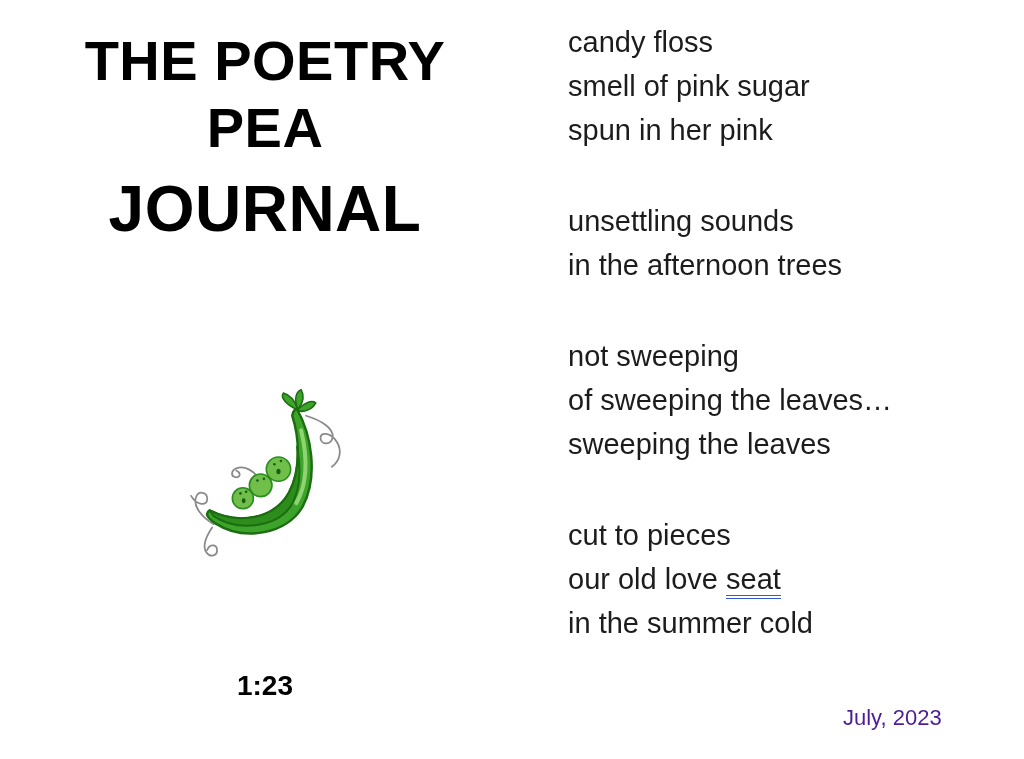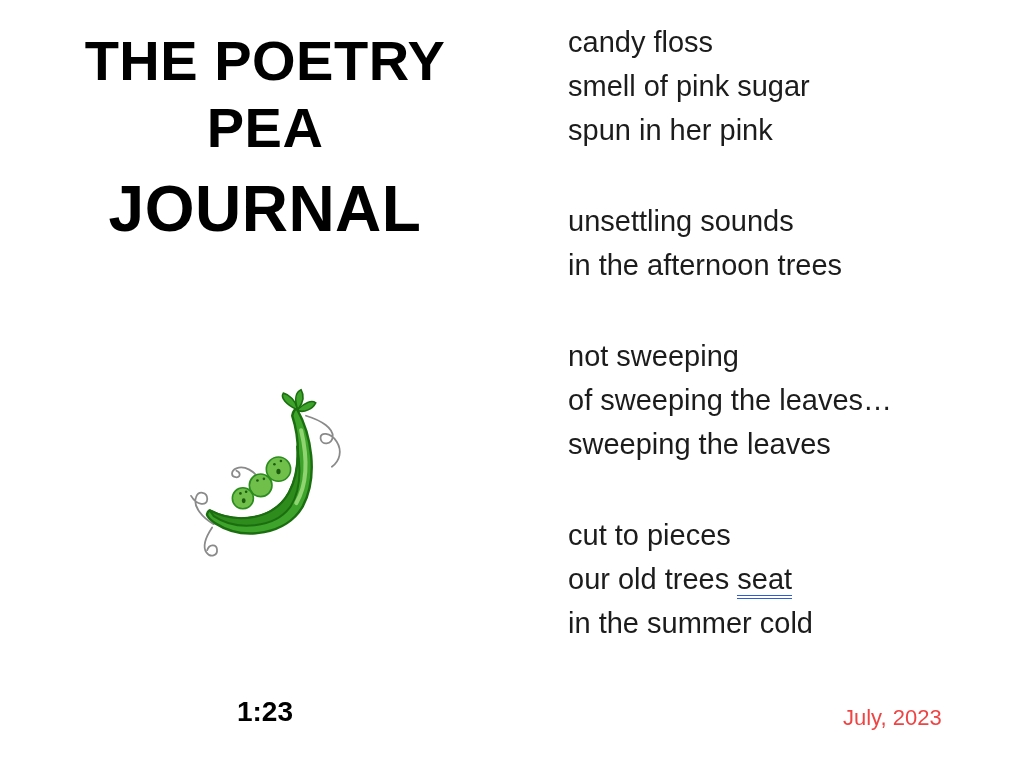--- a/index.html
+++ b/index.html
@@ -35,21 +35,21 @@
   .pea-illustration {
     position: absolute;
     left: 183px;
     top: 388px;
     width: 178px;
     height: 172px;
   }
   .issue-number {
     position: absolute;
     left: 30px;
-    top: 696px;
+    top: 670px;
     width: 470px;
     text-align: center;
     font-size: 28px;
     font-weight: bold;
     color: #000000;
   }
   .poems {
     position: absolute;
     left: 568px;
     top: 20px;
@@ -62,21 +62,21 @@
   .stanza:last-child { margin-bottom: 16px; }
   .grammar-word {
     border-bottom: 4px double #2f5bd7;
   }
   .date {
     position: absolute;
     left: 843px;
     top: 703px;
     font-size: 22px;
     line-height: 30px;
-    color: #ef4444;
+    color: #4c1d95;
   }
 </style>
 </head>
 <body>
 
 <div class="slide">
 
   <div class="title-block title-line1">THE POETRY PEA</div>
 
   <div class="title-block title-line2">JOURNAL</div>
@@ -135,21 +135,21 @@
       <div>in the afternoon trees</div>
     </div>
     <div class="stanza">
       <div>not sweeping</div>
       <div>of sweeping the leaves…</div>
       <div>sweeping the leaves</div>
     </div>
     <div class="stanza">
       <div>cut to pieces</div>
       <div>
-        <span>our old trees </span><span class="grammar-word">seat</span>
+        <span>our old love </span><span class="grammar-word">seat</span>
       </div>
       <div>in the summer cold</div>
     </div>
   </div>
 
   <div class="date">July, 2023</div>
 
 </div>
 
 </body></html>

